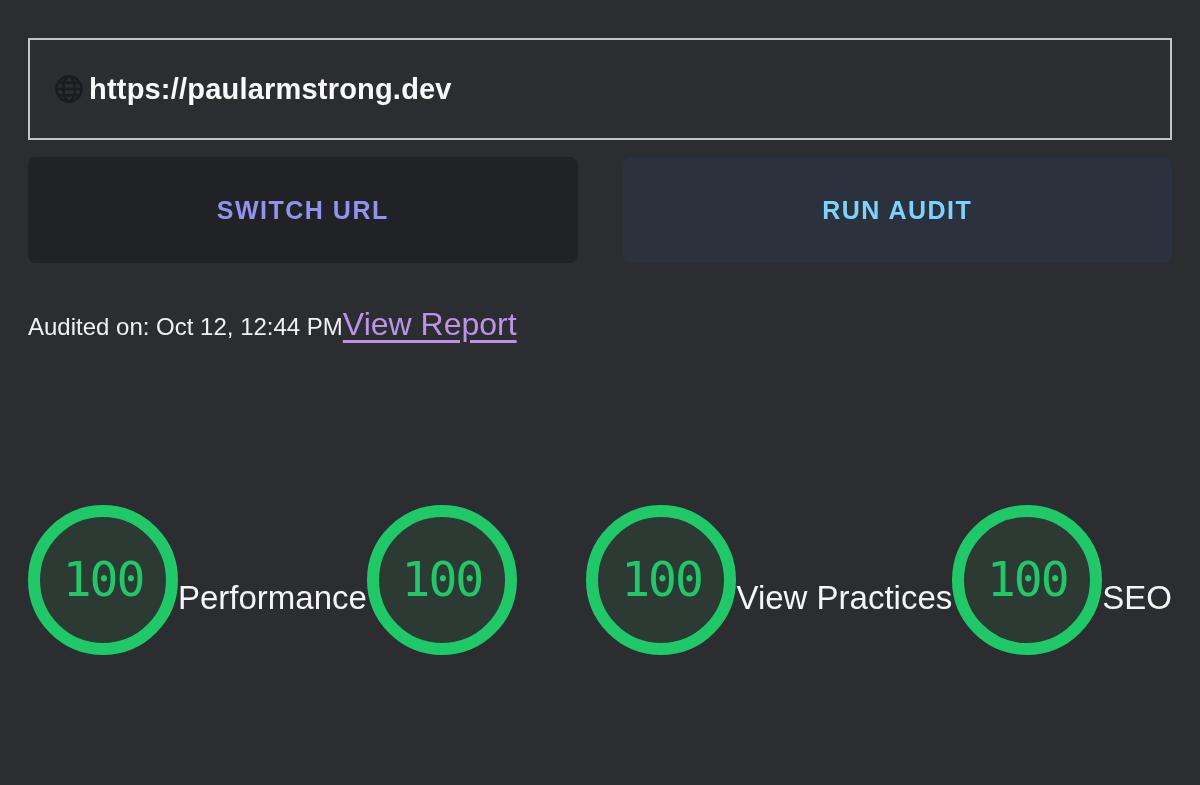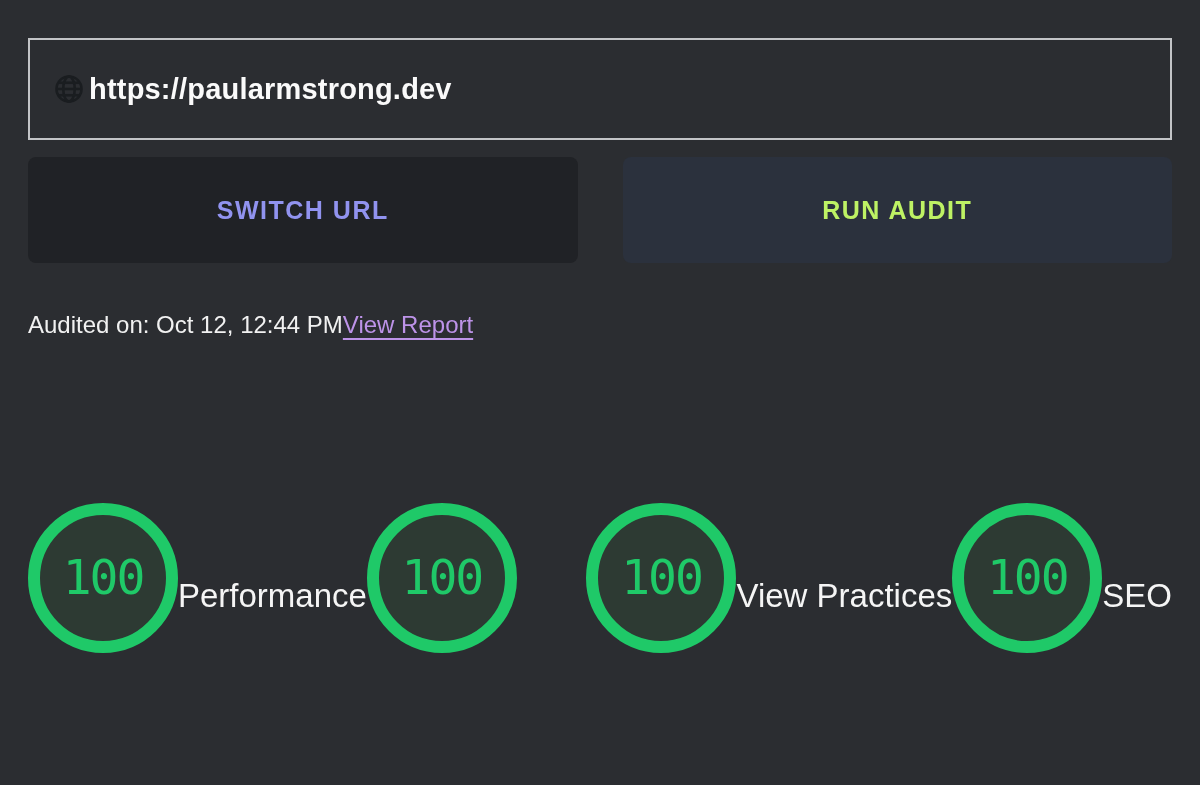--- a/index.html
+++ b/index.html
@@ -54,34 +54,34 @@
     font-weight: 600;
     letter-spacing: 1.5px;
     cursor: pointer;
   }
   .btn-switch {
     background: #202226;
     color: #9193ef;
   }
   .btn-run {
     background: #2b313d;
-    color: #bef264;
+    color: #7dd3fc;
   }
   
   .meta-row {
     margin-top: 47px;
     display: flex;
     align-items: baseline;
     font-size: 24px;
     line-height: 29px;
     color: #f1f1f1;
   }
   .view-report {
     color: #bd93e8;
-    font-size: 24px;
+    font-size: 32px;
     text-decoration: underline;
     text-underline-offset: 5px;
     cursor: pointer;
   }
   
   .gauges {
     margin-top: 164px;
     display: flex;
   }
   .gauge {

